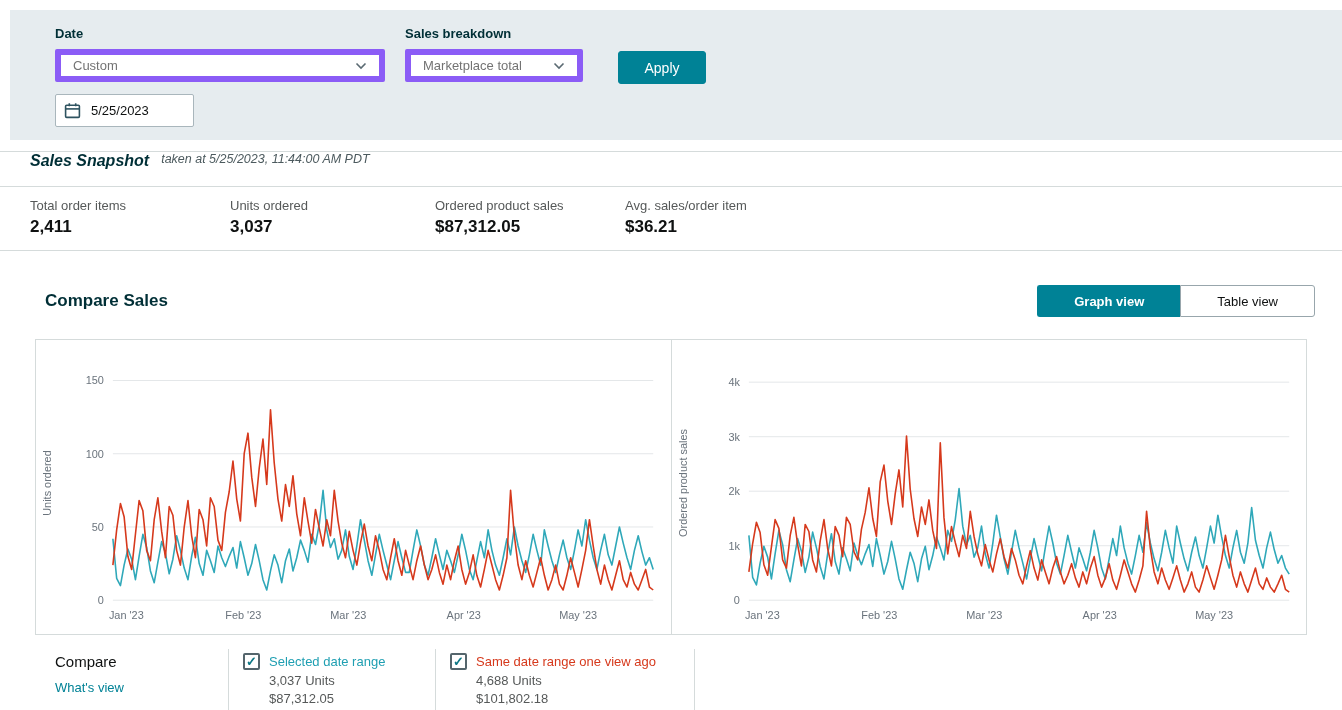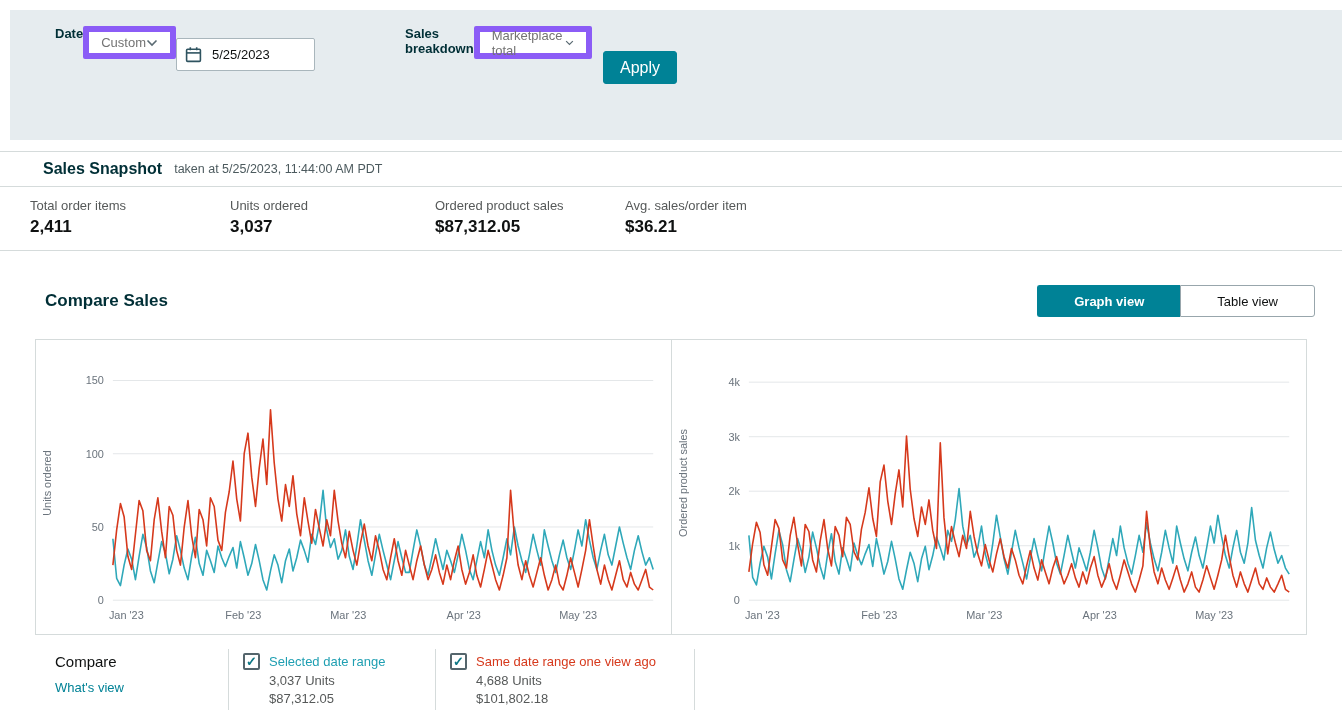--- a/index.html
+++ b/index.html
@@ -7,49 +7,49 @@
   body {
     width:1342px; height:710px; overflow:hidden; background:#fff;
     font-family:"Liberation Sans", sans-serif; font-size:13px; color:#0f1111;
   }
   
   .filter-bar {
     margin:10px 0 0 10px; width:1332px; height:130px;
     background:#e6ecef; padding:16px 0 0 45px;
     display:flex; align-items:flex-start;
   }
-  .fgroup { display:flex; }
+  .fgroup { display:flex; flex-direction:column; }
   .flabel { font-weight:bold; color:#002f36; margin-bottom:8px; font-size:13px; }
   .select {
     background:#fff; border:6px solid #8b5cf6; border-radius:2px; height:33px;
     display:flex; align-items:center; justify-content:space-between;
     padding:0 12px; cursor:pointer; color:#737373;
   }
   .g-date { width:330px; }
   .g-breakdown { width:178px; margin-left:20px; }
   .g-channel { width:187px; margin-left:20px; }
   .date-row { display:flex; gap:26px; margin-top:12px; }
   .date-input {
     width:139px; height:33px; background:#fff; border:1px solid #a9b6bc; border-radius:2px;
     display:flex; align-items:center; padding:0 8px; gap:8px;
   }
   .date-input input {
     border:none; outline:none; width:90px; font-family:"Liberation Sans",sans-serif;
     font-size:13px; color:#0f1111; background:transparent;
   }
   .cal-btn { display:flex; align-items:center; cursor:pointer; }
   .apply-btn {
-    margin-left:20px; margin-top:25px; height:33px; width:74px;
+    margin-left:35px; margin-top:25px; height:33px; width:88px;
     background:#008296; color:#fff; border:1px solid #008296; border-radius:3px;
-    font-family:"Liberation Sans",sans-serif; font-size:16px; cursor:pointer;
+    font-family:"Liberation Sans",sans-serif; font-size:14px; cursor:pointer;
   }
   
   .snapshot-header {
     margin-top:11px; height:36px; border-top:1px solid #d5dbdb; border-bottom:1px solid #d5dbdb;
-    display:flex; align-items:center; padding-left:43px; background:#fff;
+    display:flex; align-items:flex-start; padding-left:30px; background:#fff;font-style:italic;
   }
   .snapshot-title { font-size:16px; font-weight:bold; color:#002f36; }
   .snapshot-taken { font-size:12.5px; color:#4c5a5e; margin-left:12px; }
   .metrics {
     display:flex; padding:11px 0 13px 30px; border-bottom:1px solid #d5dbdb;
   }
   .metric { display:flex; flex-direction:column; }
   .metric:nth-child(1){width:200px}.metric:nth-child(2){width:205px}
   .metric:nth-child(3){width:190px}.metric:nth-child(4){width:210px}
   .m-label { color:#565959; font-size:13px; }

